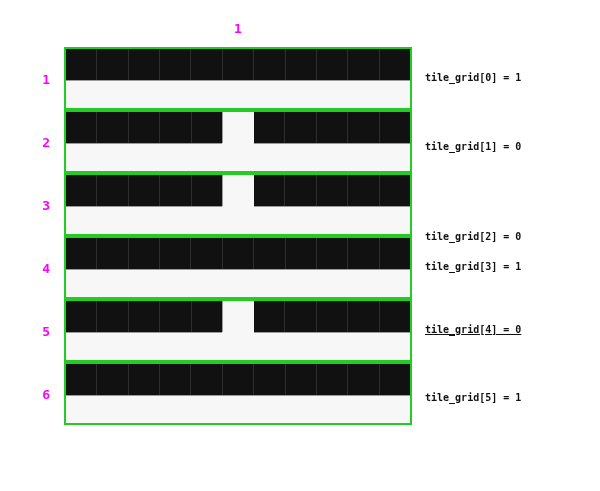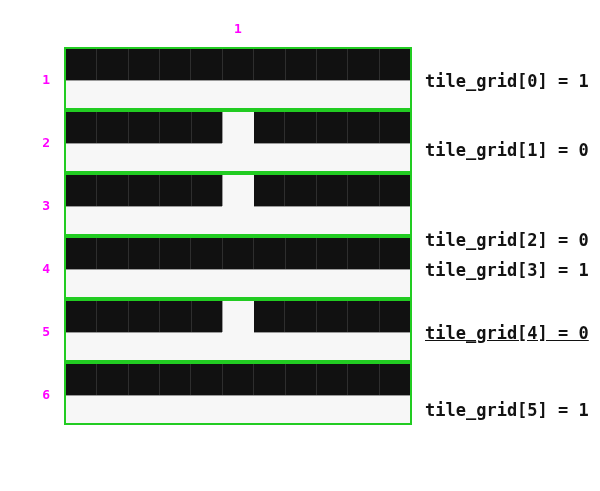--- a/index.html
+++ b/index.html
@@ -100,21 +100,21 @@
     height: 1px;
     background: #9a9a9a;
   }
 
   
   .annotation {
     position: absolute;
     left: 425px;
     font-family: "DejaVu Sans Mono", monospace;
     font-weight: bold;
-    font-size: 17px;
+    font-size: 10px;
     color: #121212;
     white-space: pre;
     line-height: 1;
   }
 
   
   #chart-title {
     position: absolute;
     left: 64px;
     top: 434px;
@@ -241,17 +241,17 @@
         <div class="band-shadow"></div>
       </div>
     </div>
 
   <div id="annotations">
       <div class="annotation" style="top: 72.5px;">tile_grid[0] = 1</div>
       <div class="annotation" style="top: 142px; text-align: right;">tile_grid[1] = 0</div>
       <div class="annotation" style="top: 208px; margin-top: 24px;">tile_grid[2] = 0</div>
       <div class="annotation" style="top: 262px;">tile_grid[3] = 1</div>
       <div class="annotation" style="top: 324.5px; text-decoration: underline;">tile_grid[4] = 0</div>
-      <div class="annotation" style="top: 402px;">tile_grid[5] = 1</div>
+      <div class="annotation" style="top: 393px;">tile_grid[5] = 1</div>
     </div>
 
 
 </div>
 
 </body></html>

